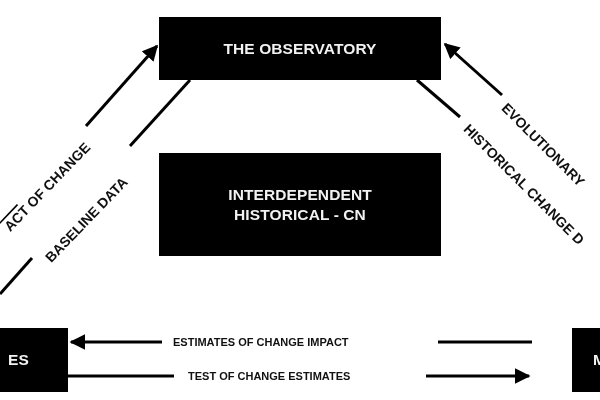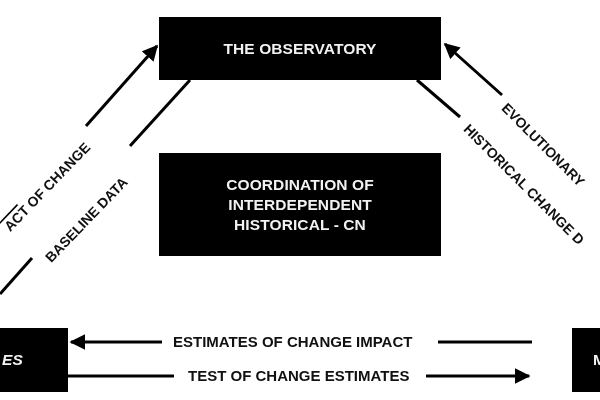--- a/index.html
+++ b/index.html
@@ -36,35 +36,35 @@
       box-sizing: border-box;
     }
     .box span {
       display: block;
       line-height: 20px;
       font-size: 15.5px;
       letter-spacing: 0.1px;
     }
     #box-observatory { left: 159px; top: 17px; width: 282px; height: 63px; }
     #box-coordination { left: 159px; top: 153px; width: 282px; height: 103px; flex-direction: column; }
-    #box-left { left: 0px; top: 328px; width: 68px; height: 64px; justify-content: flex-start; padding-left: 2px; font-style: italic; }
+    #box-left { left: 0px; top: 328px; width: 68px; height: 64px; justify-content: flex-start; padding-left: 8px; }
     #box-right { left: 532px; top: 328px; width: 68px; height: 64px; justify-content: flex-start; padding-left: 21px; white-space: nowrap; overflow: hidden; margin-left: 40px; }
 
     .label {
       position: absolute;
       font-weight: bold;
       font-size: 14px;
       color: #111111;
       white-space: nowrap;
       background: #ffffff;
       padding: 0 4px;
       line-height: 16px;
     }
     .hlabel {
-      font-size: 15px;
+      font-size: 11px;
     }
     #label-estimates { left: 169px; top: 334px; }
     #label-test { left: 184px; top: 368px; }
 
     .dlabel {
       transform-origin: 0 0;
     }
     
     #label-impact { left: -2px; top: 226px; transform: rotate(-46deg); }
     #label-baseline { left: 39px; top: 257px; transform: rotate(-46deg); }
@@ -111,21 +111,20 @@
       <line x1="68" y1="376" x2="174" y2="376" stroke="#000" stroke-width="3"></line>
       <line x1="426" y1="376" x2="529" y2="376" stroke="#000" stroke-width="3" marker-end="url(#ah)"></line>
     </g>
   </svg>
 
   <div class="box" id="box-observatory">
     <span>THE OBSERVATORY</span>
   </div>
 
   <div class="box" id="box-coordination">
-    <span>COORDINATION OF</span>
     <span>INTERDEPENDENT</span>
     <span>HISTORICAL - CN</span>
   </div>
 
   <div class="box" id="box-left">
     <span>ES</span>
   </div>
 
   <div class="box" id="box-right">
     <span>MULT</span>

